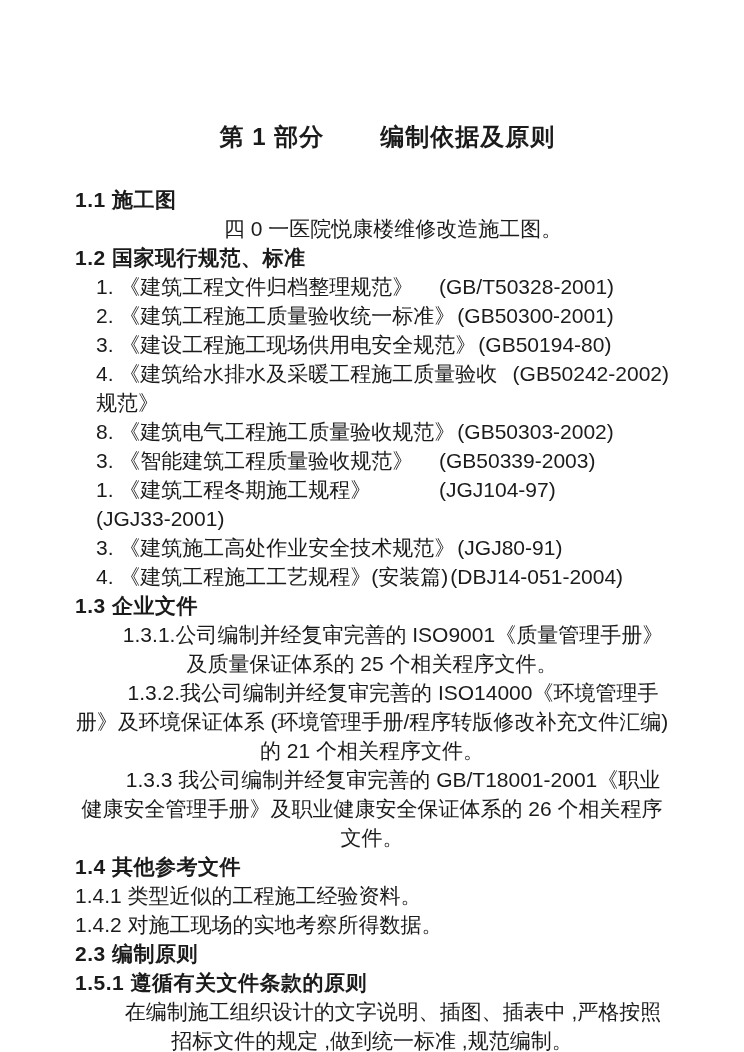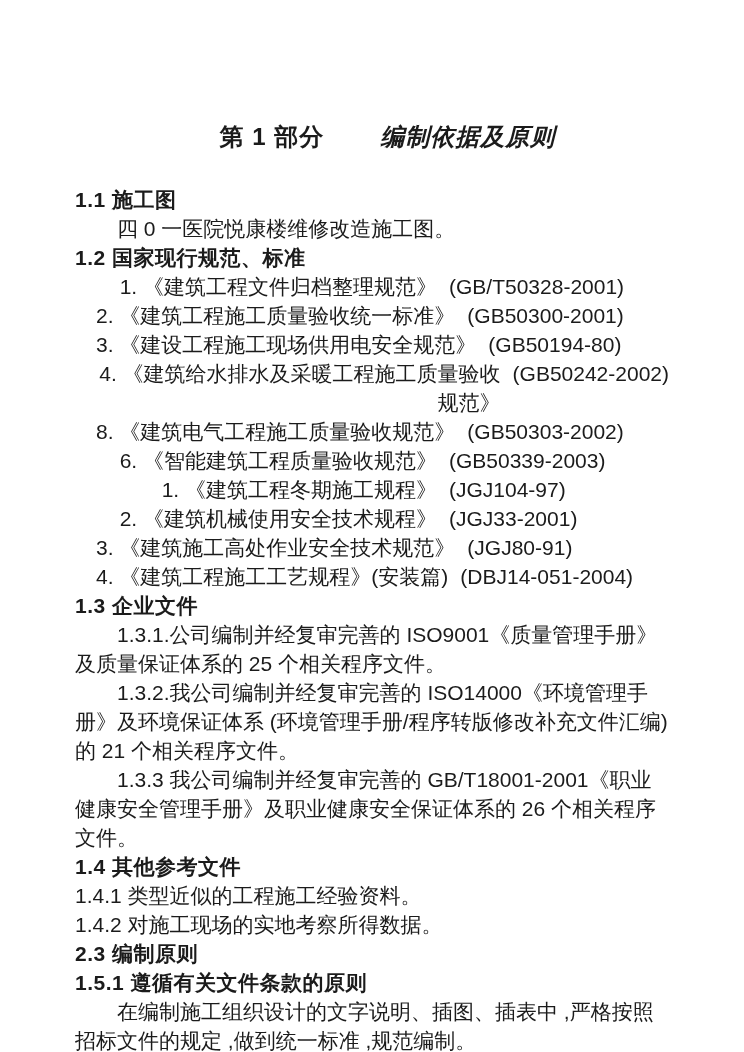--- a/index.html
+++ b/index.html
@@ -25,43 +25,42 @@
     text-align: center;
     font-weight: bold;
     font-size: 24px;
     line-height: 31px;
     margin-bottom: 2px;
     white-space: pre;
     letter-spacing: 1px;
   }
   .doc-title .title-gap {
     margin-left: 56px;
-    font-style: italic;
   }
   .blk {
     font-size: 21px;
     line-height: 29px;
     margin: 0;
   }
   .blk.h {
     font-weight: bold;
     letter-spacing: 0.5px;
   }
   .blk.p {
     text-indent: 42px;
+    text-align: center;
   }
   .blk.p0 {
     text-indent: 0;
   }
   .blk.std {
     display: grid;
     grid-template-columns: minmax(341px, max-content) max-content;
-    column-gap: 12px;
+    column-gap: 2px;
     padding-left: 21px;
-    text-align: right;
   }
   .blk.std .std-code {
     white-space: nowrap;
   }
 </style>
 </head>
 <body>
 
 <div class="doc">
   <div class="doc-title">
@@ -85,29 +84,28 @@
       </div>
       <div class="blk std">
         <span class="std-title">4. 《建筑给水排水及采暖工程施工质量验收规范》</span>
         <span class="std-code">(GB50242-2002)</span>
       </div>
       <div class="blk std">
         <span class="std-title">8. 《建筑电气工程施工质量验收规范》</span>
         <span class="std-code">(GB50303-2002)</span>
       </div>
       <div class="blk std">
-        <span class="std-title">6. 《智能建筑工程质量验收规范》</span>
+        <span class="std-title">3. 《智能建筑工程质量验收规范》</span>
         <span class="std-code">(GB50339-2003)</span>
       </div>
       <div class="blk std">
         <span class="std-title">1. 《建筑工程冬期施工规程》</span>
         <span class="std-code">(JGJ104-97)</span>
       </div>
       <div class="blk std">
-        <span class="std-title">2. 《建筑机械使用安全技术规程》</span>
         <span class="std-code">(JGJ33-2001)</span>
       </div>
       <div class="blk std">
         <span class="std-title">3. 《建筑施工高处作业安全技术规范》</span>
         <span class="std-code">(JGJ80-91)</span>
       </div>
       <div class="blk std">
         <span class="std-title">4. 《建筑工程施工工艺规程》(安装篇)</span>
         <span class="std-code">(DBJ14-051-2004)</span>
       </div>

